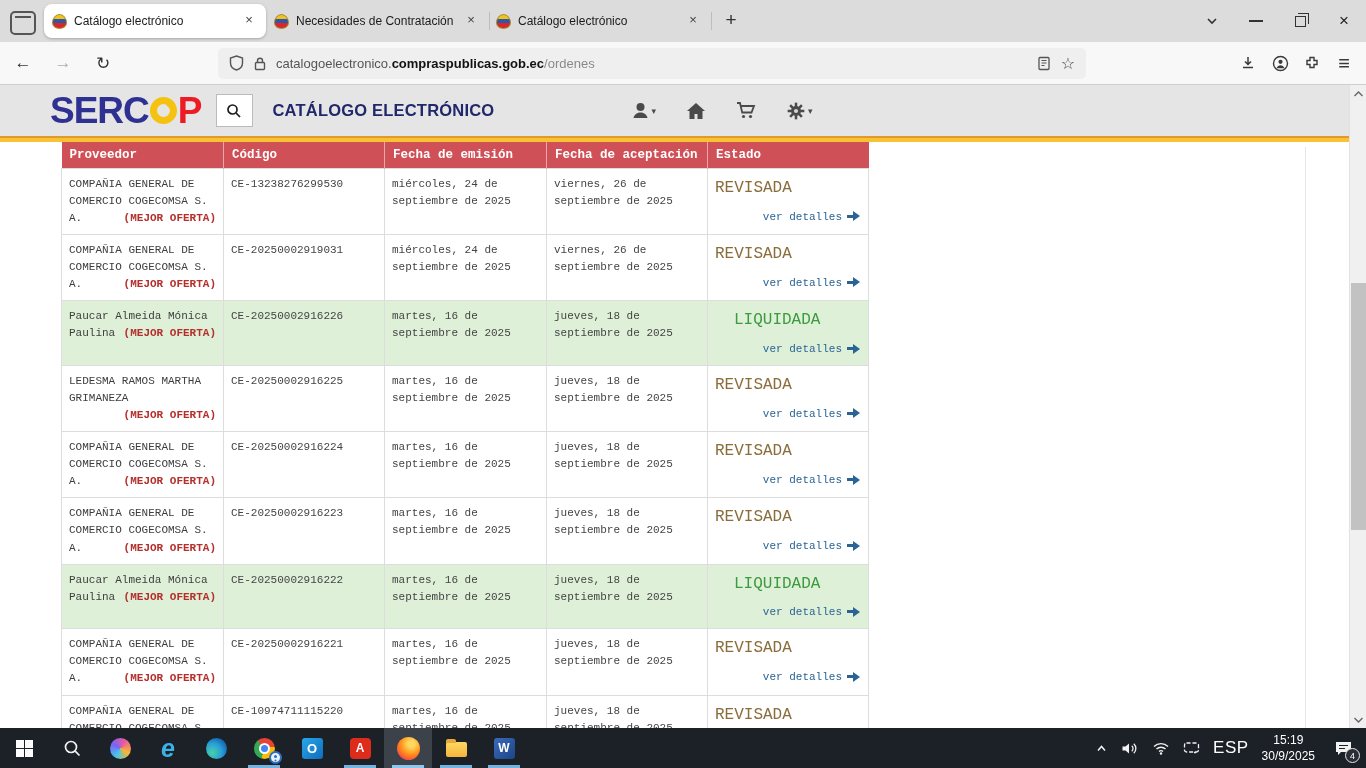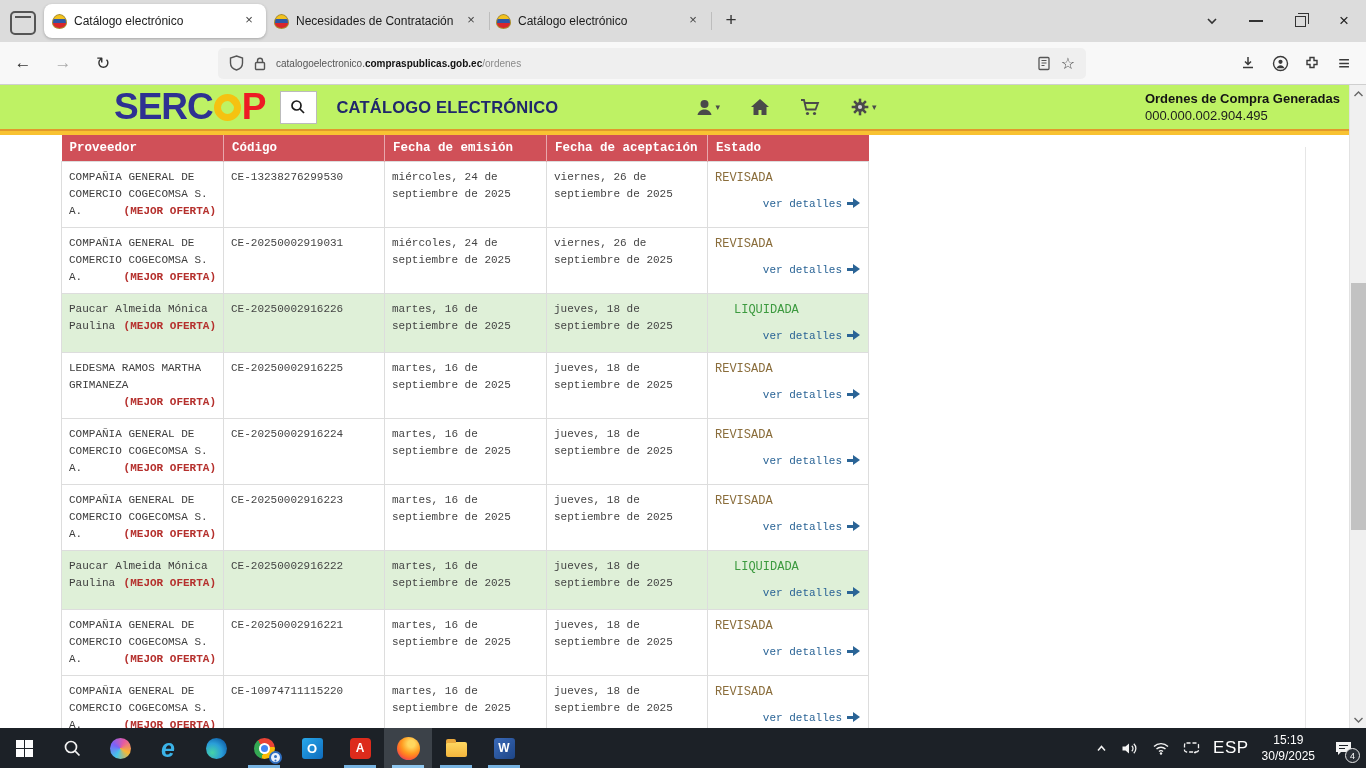--- a/index.html
+++ b/index.html
@@ -21,29 +21,29 @@
   .wc-min { width:14px; height:2px; background:#333; }
   .wc-max { width:11px; height:11px; border:1.6px solid #333; position:relative; background:#dcdcdc; }
   .wc-max::before { content:''; position:absolute; left:2px; top:-4px; width:10px; height:10px; border:1.6px solid #333; border-left:none; border-bottom:none; }
   .wc-close { font-size:17px; color:#222; }
 
   .toolbar { height:43px; background:#f8f8f8; border-bottom:1px solid #cfcfcf; display:flex; align-items:center; }
   .nav-btn { width:34px; height:30px; margin-left:6px; display:flex; align-items:center; justify-content:center; font-size:17px; color:#333; border-radius:4px; }
   .nav-btn.disabled { color:#aaa; }
   .urlbar { margin-left:98px; width:868px; height:31px; background:#efefef; border-radius:5px; display:flex; align-items:center; padding:0 6px; }
   .urlbar .uicon { width:24px; height:24px; display:flex; align-items:center; justify-content:center; }
-  .url-text { flex:1; font-size:10px; color:#555; margin-left:4px; white-space:nowrap; overflow:hidden; }
+  .url-text { flex:1; font-size:13px; color:#555; margin-left:4px; white-space:nowrap; overflow:hidden; }
   .url-text .dom { color:#111; }
   .url-text .path { color:#8a8a8a; }
   .tool-right { display:flex; align-items:center; margin-left:auto; margin-right:6px; }
   .tool-btn { width:32px; height:30px; display:flex; align-items:center; justify-content:center; color:#3a3a3a; font-size:16px; border-radius:4px; }
 
   
   .page { position:relative; height:643px; background:#fff; overflow:hidden; }
-  .site-header { height:44px; background:#bef264; display:flex; align-items:center; padding-left:114px; }
+  .site-header { height:51px; background:#e5e5e5; display:flex; align-items:center; padding-left:50px; }
   .logo { font-weight:bold; font-size:37px; letter-spacing:-1px; color:var(--logo-blue,#2e3192); display:flex; align-items:center; flex:none; }
   .logo .ring { display:inline-block; width:27px; height:27px; border:7px solid #f5c211; border-radius:50%; margin:0 1px; position:relative; }
   .logo .ring::after { content:''; position:absolute; right:-7px; top:-9px; width:0; height:0; border:5px solid transparent; border-bottom:8px solid #f5c211; transform:rotate(48deg); }
   .logo .p-red { color:var(--logo-red,#ed1c24); }
   .searchwrap { display:flex; margin-left:14px; flex:none; }
   .search-input { width:196px; height:33px; border:1px solid #bbb; border-right:none; background:#fff; padding:0 9px; font-size:13px; font-family:"Liberation Sans",sans-serif; color:#333; }
   .search-input::placeholder { color:#999; }
   .search-btn { width:37px; height:33px; background:#fff; border:1px solid #bbb; display:flex; align-items:center; justify-content:center; }
   .titleblock { margin-left:20px; flex:none; width:292px; }
   .cat-title { font-size:16.5px; font-weight:bold; color:var(--title-navy,#20276b); letter-spacing:.2px; }
@@ -62,21 +62,21 @@
   
   .tablewrap { margin:0 0 0 61px; width:807px; }
   table { border-collapse:collapse; width:807px; table-layout:fixed;font-family:Liberation Mono, monospace; }
   col.c1{width:162px} col.c2{width:161px} col.c3{width:162px} col.c4{width:161px} col.c5{width:161px}
   thead th { background:var(--header-red,#d05058); color:#fff; text-align:left; font-size:12.5px; font-weight:bold; padding:6px 8px; border-right:1px solid rgba(255,255,255,.5); }
   thead th:last-child { border-right:none; }
   tbody td { border:1px solid #ddd; font-size:11px; color:#444; padding:7px 7px; vertical-align:top; line-height:1.55; }
   tbody tr.hl td { background:var(--row-green,#dff0d8); }
   .mejor { float:right; color:var(--mejor-red,#b5302d); font-weight:bold; }
   .prov { color:#3d3d3d; }
-  .status { font-size:12px; }
+  .status { font-size:16px; }
   .status.revisada { color:var(--status-revisada,#8a6d3b); }
   .status.liquidada { color:var(--status-liquidada,#3c9a3f);margin-left:19px; }
   .vd { display:block; text-align:right; color:var(--link-blue,#2a6496); font-size:11px; margin-top:8px; cursor:pointer; text-decoration:none; }
   .varrow { display:inline-block; width:14px; height:9px; position:relative; margin-left:5px; vertical-align:-1px; }
   .varrow::before { content:''; position:absolute; left:0; top:3px; width:7px; height:3px; background:var(--link-blue,#1f5f9e); }
   .varrow::after { content:''; position:absolute; left:6px; top:-0.5px; border:5px solid transparent; border-left:7px solid var(--link-blue,#1f5f9e); }
 
   
   .pscroll { position:absolute; right:0; top:0; bottom:0; width:17px; background:#f0f0f0; border-left:1px solid #e2e2e2; }
   .pscroll .sarrow { position:absolute; left:0; width:17px; height:17px; color:#606060; font-size:10px; text-align:center; line-height:17px; }
@@ -247,24 +247,20 @@
               <rect x="10.5" y="17" width="3" height="5" transform="rotate(45 12 12)"></rect>
               <rect x="2" y="10.5" width="5" height="3" transform="rotate(45 12 12)"></rect>
               <rect x="17" y="10.5" width="5" height="3" transform="rotate(45 12 12)"></rect>
               <circle cx="12" cy="12" r="6"></circle>
             </g>
             <circle cx="12" cy="12" r="2.5" fill="#d4d4d4"></circle>
           </svg>
         <span class="caret">▾</span>
       </div>
     </div>
-    <div class="orders">
-      <div class="orders-label">Ordenes de Compra Generadas</div>
-      <div class="orders-num">000.000.002.904.495</div>
-    </div>
   </div>
   <div class="accent-bar"></div>
   <div class="container-edge"></div>
 
   <div class="tablewrap">
     <table>
       <colgroup>
           <col class="c1">
           <col class="c2">
           <col class="c3">

